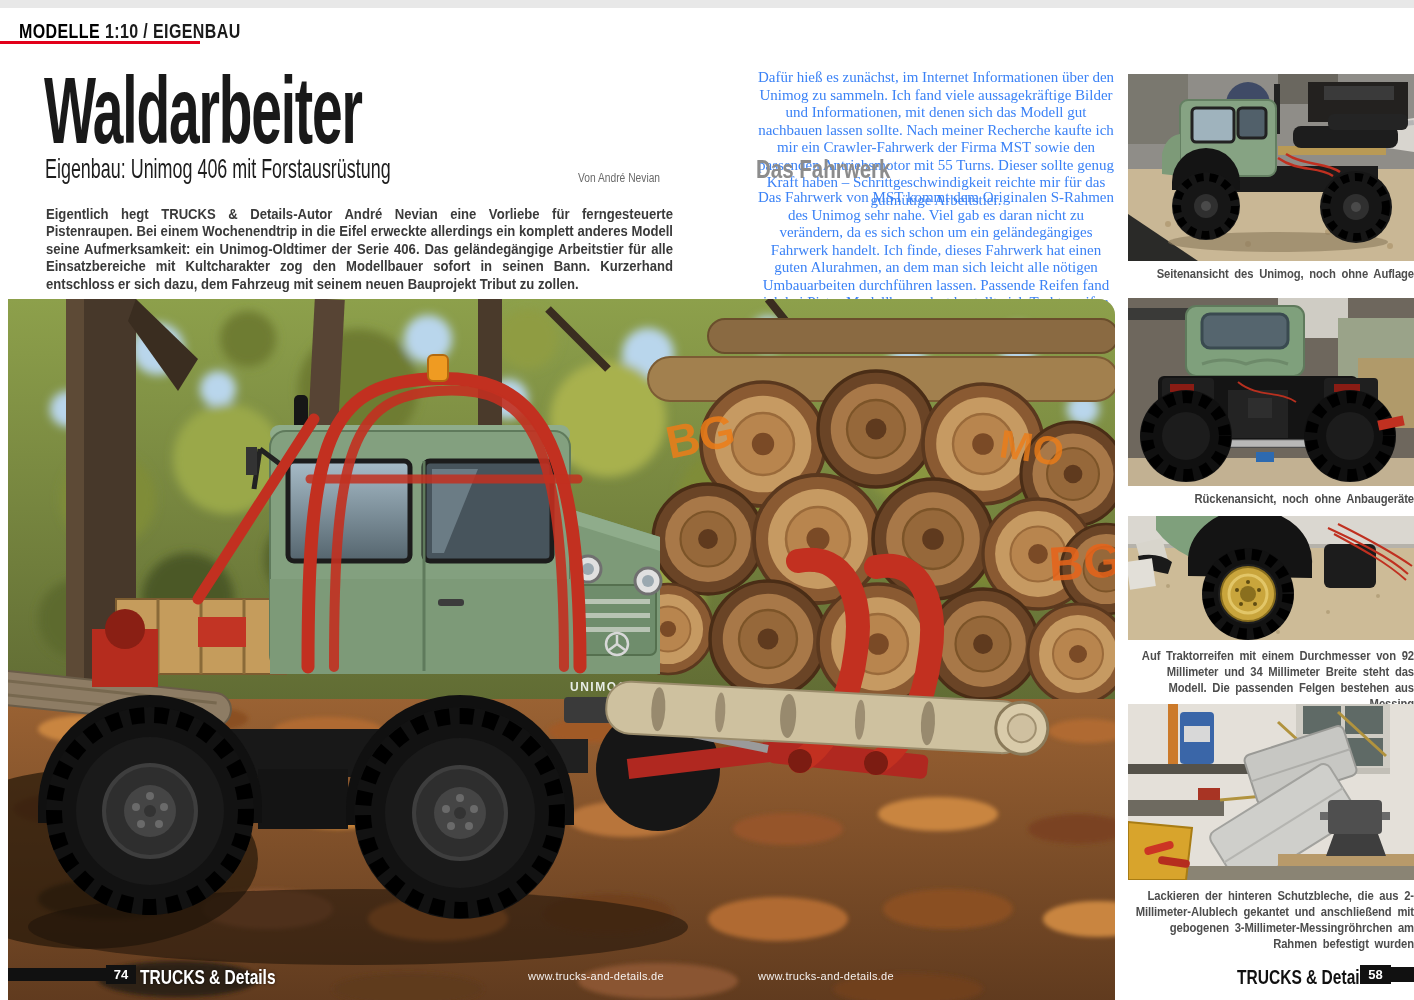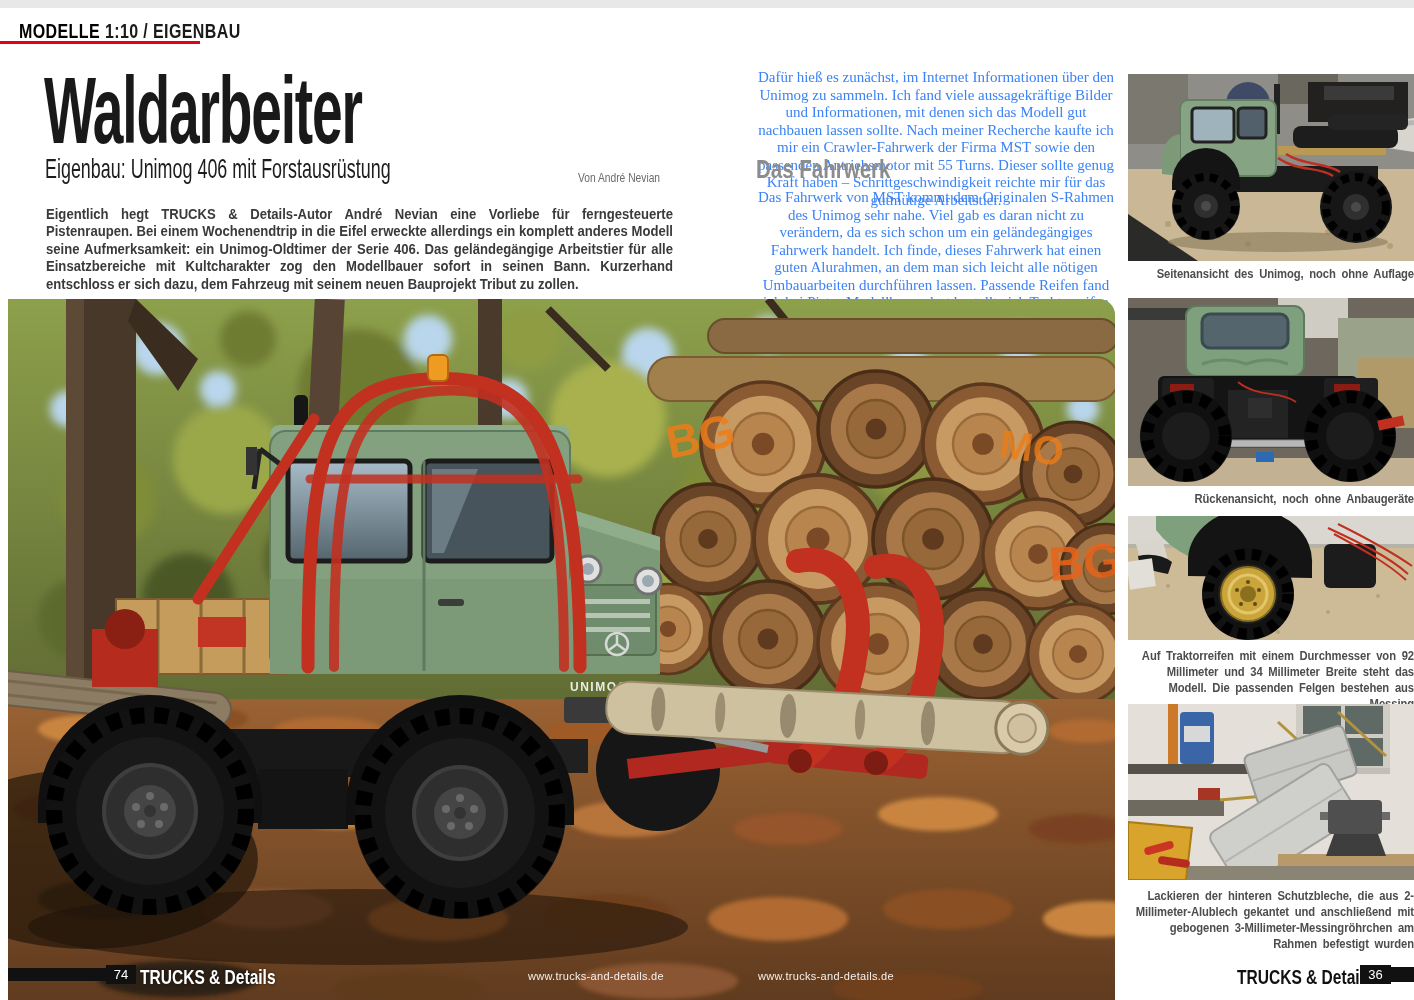--- a/index.html
+++ b/index.html
@@ -38,21 +38,21 @@
   
   .caption{left:1096px;width:318px;transform:scaleX(.9);transform-origin:right top;
            text-align:right;font-size:12.5px;font-weight:bold;color:#4d4d4d;
            line-height:16px;word-spacing:3px;letter-spacing:-.1px;}
   .cap1{top:258px;}
   .cap2{top:483px;}
   .cap3{top:640px;}
   .cap4{top:880px;}
   
   .f-strip{background:#111;}
-  .f-numbox{background:#111;color:#fff;font-size:13px;font-weight:normal;
+  .f-numbox{background:#111;color:#fff;font-size:13px;font-weight:bold;
             display:flex;align-items:center;justify-content:center;}
   .f-brand{font-size:21px;font-weight:bold;white-space:nowrap;transform:scaleX(.74);transform-origin:left top;}
   .f-brand-left{left:132px;top:957px;color:#fff;text-shadow:0 0 4px rgba(0,0,0,.65);}
   .f-brand-right{left:1237px;top:957px;color:#111;}
   .f-url{top:962px;font-size:11px;color:rgba(255,255,255,.92);letter-spacing:.3px;white-space:nowrap;}
 </style>
 </head>
 <body>
 
 <div class="page">
@@ -455,16 +455,16 @@
       <polygon points="206,130 250,130 258,152 198,152" fill="#3e3e3e"></polygon>
       <rect x="0" y="162" width="286" height="14" fill="#8a8474"></rect>
       <polygon points="0,118 64,124 58,176 0,176" fill="#d8a42c" stroke="#a87c14" stroke-width="2"></polygon>
       <rect x="16" y="140" width="30" height="8" rx="4" fill="#cc3424" transform="rotate(-15 31 144)"></rect>
       <rect x="30" y="154" width="32" height="8" rx="4" fill="#b52c1e" transform="rotate(8 46 158)"></rect>
     </svg>
   </div>
   <div class="abs caption cap4">Lackieren der hinteren Schutzbleche, die aus 2-Millimeter-Alublech gekantet und anschließend mit gebogenen 3-Millimeter-Messingröhrchen am Rahmen befestigt wurden</div>
 
   <div class="abs f-brand f-brand-right">TRUCKS &amp; Details</div>
-  <div class="abs f-numbox" style="left:1360px;top:957px;width:31px;height:19px;">36</div>
+  <div class="abs f-numbox" style="left:1360px;top:957px;width:31px;height:19px;">58</div>
   <div class="abs f-strip" style="left:1389px;top:959px;width:25px;height:15px;"></div>
 
 </div>
 
 </body></html>

